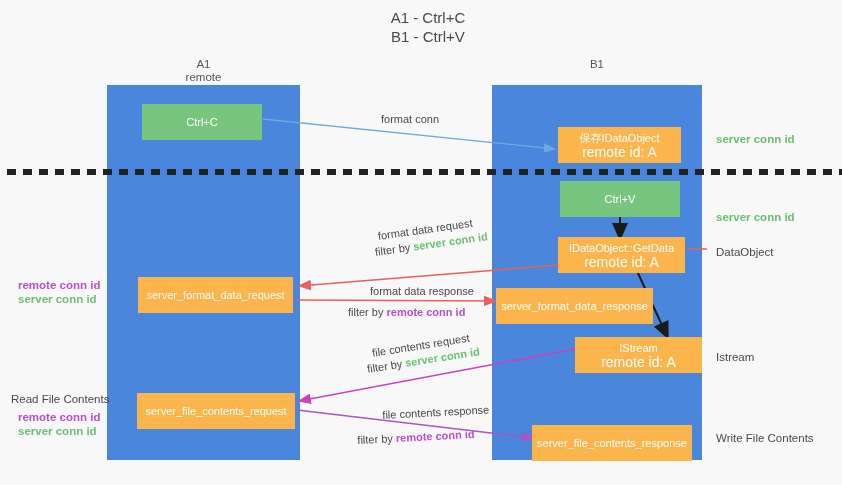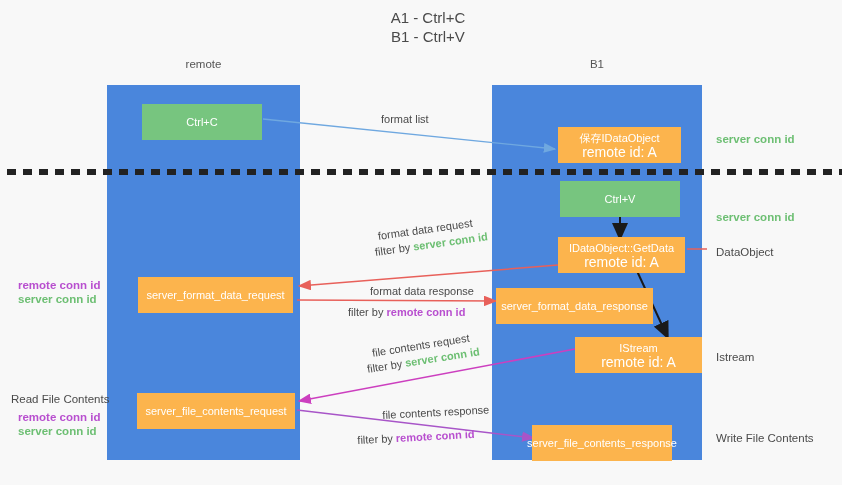--- a/index.html
+++ b/index.html
@@ -108,20 +108,21 @@
 <body>
 
 <div id="stage">
 
   <div class="abs" id="title">
     <div>A1 - Ctrl+C</div>
     <div>B1 - Ctrl+V</div>
   </div>
 
   <div class="abs col-header" id="header-a1">
+    <div>A1</div>
     <div>remote</div>
   </div>
   <div class="abs col-header" id="header-b1">
     <div>B1</div>
   </div>
 
   <div class="abs lane" id="lane-a1"></div>
   <div class="abs lane" id="lane-b1"></div>
 
   <svg id="wires" viewBox="0 0 842 485">
@@ -190,21 +191,21 @@
   </div>
 
   <div class="abs node orange" style="left:489px; top:288px; width:157px; height:25px;">
     <div>server_format_data_response</div>
   </div>
 
   <div class="abs node orange" style="left:130px; top:393px; width:158px; height:18px;">
     <div>server_file_contents_request</div>
   </div>
 
-  <div class="abs node orange" style="left:525px; top:425px; width:140px; height:25px;">
+  <div class="abs node orange" style="left:525px; top:425px; width:160px; height:25px;">
     <div>server_file_contents_response</div>
   </div>
 
   <div class="abs note green-txt" style="left:709px; top:132px;">server conn id</div>
 
   <div class="abs note green-txt" style="left:709px; top:210px;">server conn id</div>
 
   <div class="abs note" style="left:709px; top:245px;">DataObject</div>
 
   <div class="abs note" style="left:709px; top:350px;">Istream</div>
@@ -216,21 +217,21 @@
     <div class="note green-txt">server conn id</div>
   </div>
 
   <div class="abs note" style="left:4px; top:392px;">Read File Contents</div>
 
   <div class="abs" style="left:11px; top:410px;">
     <div class="note purple-txt">remote conn id</div>
     <div class="note green-txt">server conn id</div>
   </div>
 
-  <div class="abs edge-label" style="left:374px; top:112px;">format list</div>
+  <div class="abs edge-label" style="left:374px; top:112px;">format conn</div>
 
   <div class="abs edge-label rot-up" style="left:370px; top:229px;">format data request</div>
 
   <div class="abs edge-label rot-up" style="left:367px; top:245px;">
     <span>filter by </span><span class="green-txt">server conn id</span>
   </div>
 
   <div class="abs edge-label" style="left:363px; top:284px;">format data response</div>
 
   <div class="abs edge-label" style="left:341px; top:305px;">

